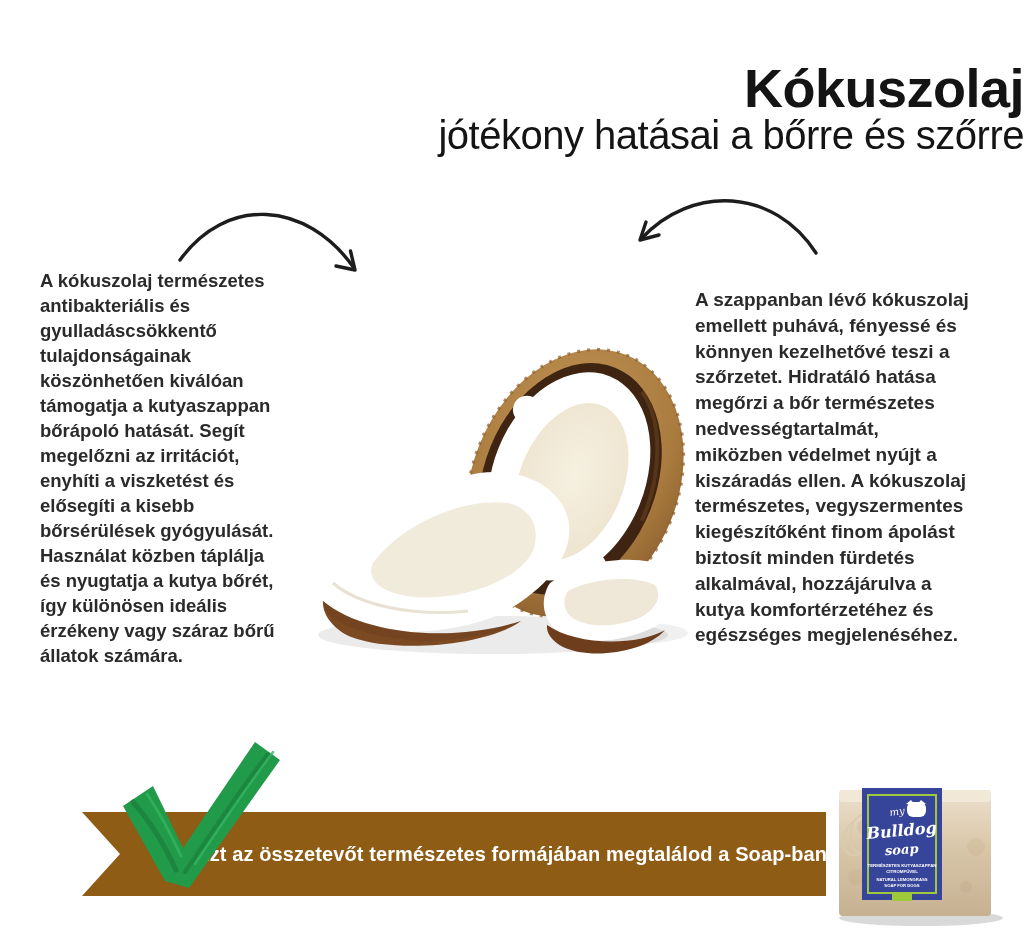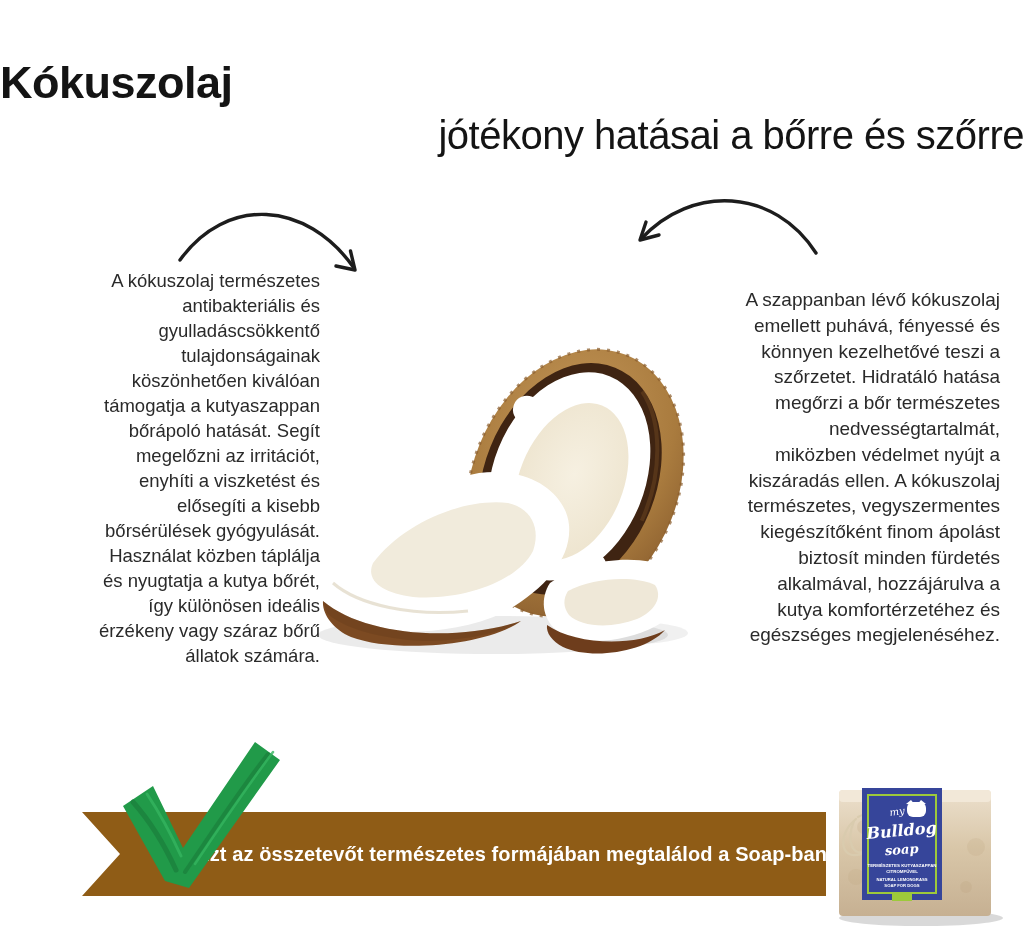--- a/index.html
+++ b/index.html
@@ -1,30 +1,30 @@
 <!DOCTYPE html>
 <html><head>
 <meta charset="utf-8">
 <style>
   html,body{margin:0;padding:0;background:#ffffff;}
   .canvas{
     position:relative;width:1024px;height:933px;background:#ffffff;overflow:hidden;
     font-family:"Liberation Sans",sans-serif;color:#232323;
   }
   .page-title{
-    position:absolute;top:57px;left:0;width:1024px;text-align:left;
-    font-size:45px;font-weight:700;color:#141414;letter-spacing:-0.5px;
+    position:absolute;top:57px;left:0;width:1024px;text-align:right;
+    font-size:54px;font-weight:700;color:#141414;letter-spacing:-0.5px;
   }
   .page-subtitle{
     position:absolute;top:113px;left:0;width:1024px;text-align:right;
     font-size:40px;font-weight:400;color:#141414;letter-spacing:-0.5px;
   }
   .side-text{
-    position:absolute;text-align:right;white-space:pre-line;
-    font-weight:400;color:#2a2a2a;
+    position:absolute;text-align:left;white-space:pre-line;
+    font-weight:700;color:#2a2a2a;
   }
   .side-text.left{left:40px;top:268px;width:280px;font-size:18.5px;line-height:25px;}
   .side-text.right{left:695px;top:287px;width:305px;font-size:19px;line-height:25.8px;}
   .arrow-svg{position:absolute;}
   .arrow-left{left:168px;top:192px;}
   .arrow-right{left:628px;top:182px;}
   .coconut-svg{position:absolute;left:303px;top:333px;}
   .banner{
     position:absolute;left:82px;top:812px;width:753px;height:84px;
     background:#8f5c16;

